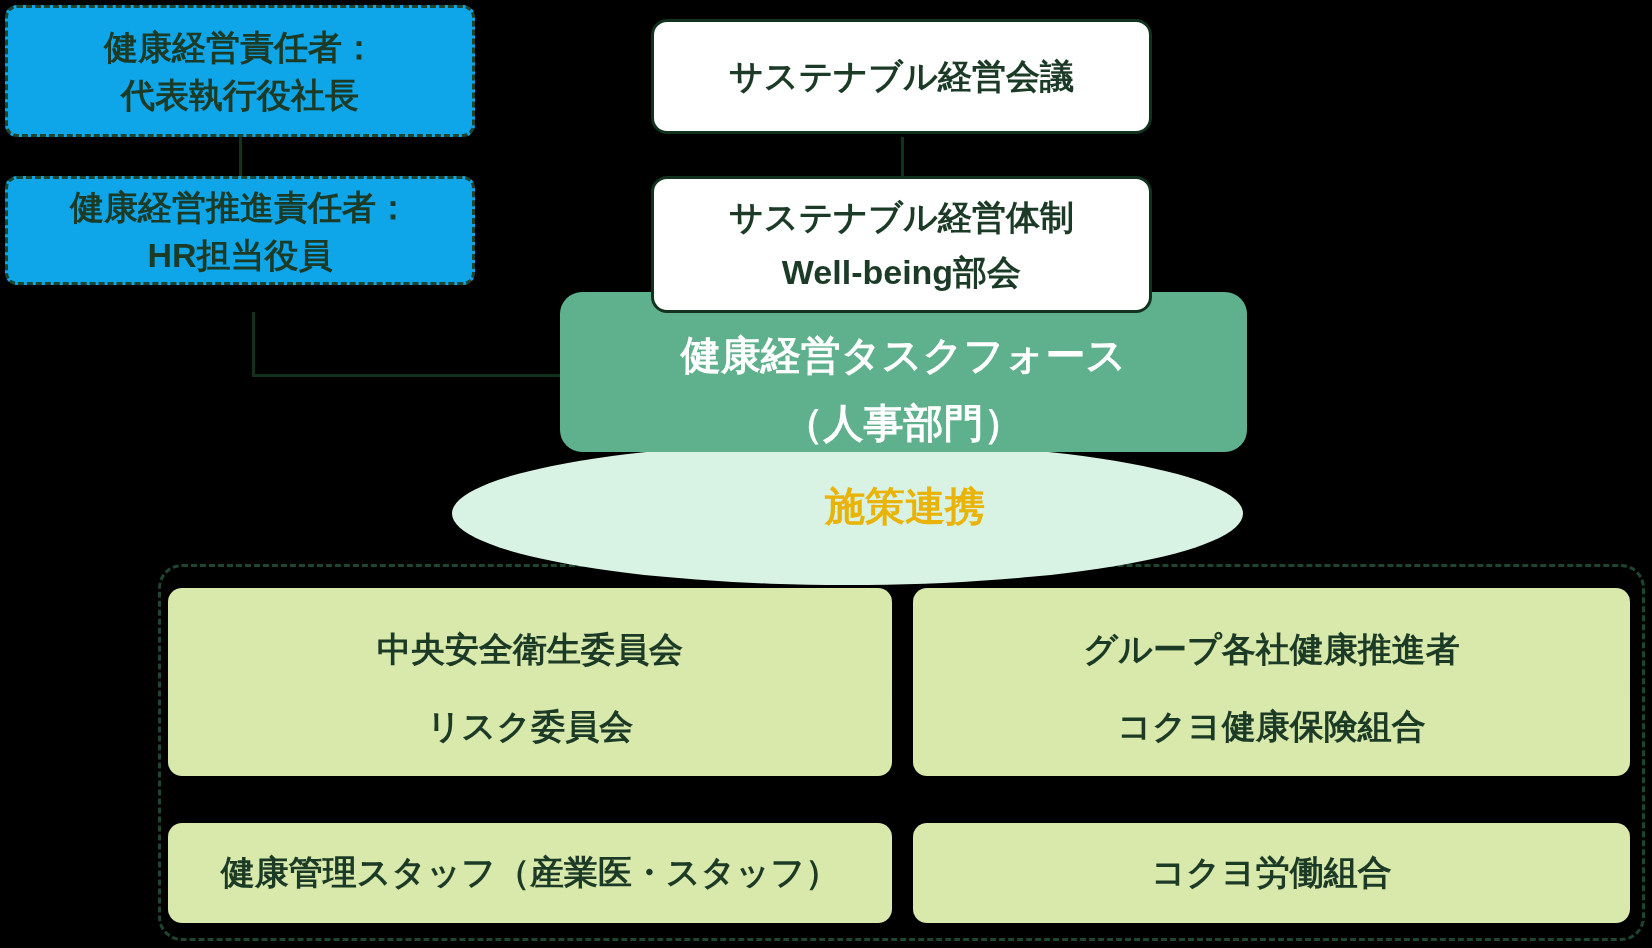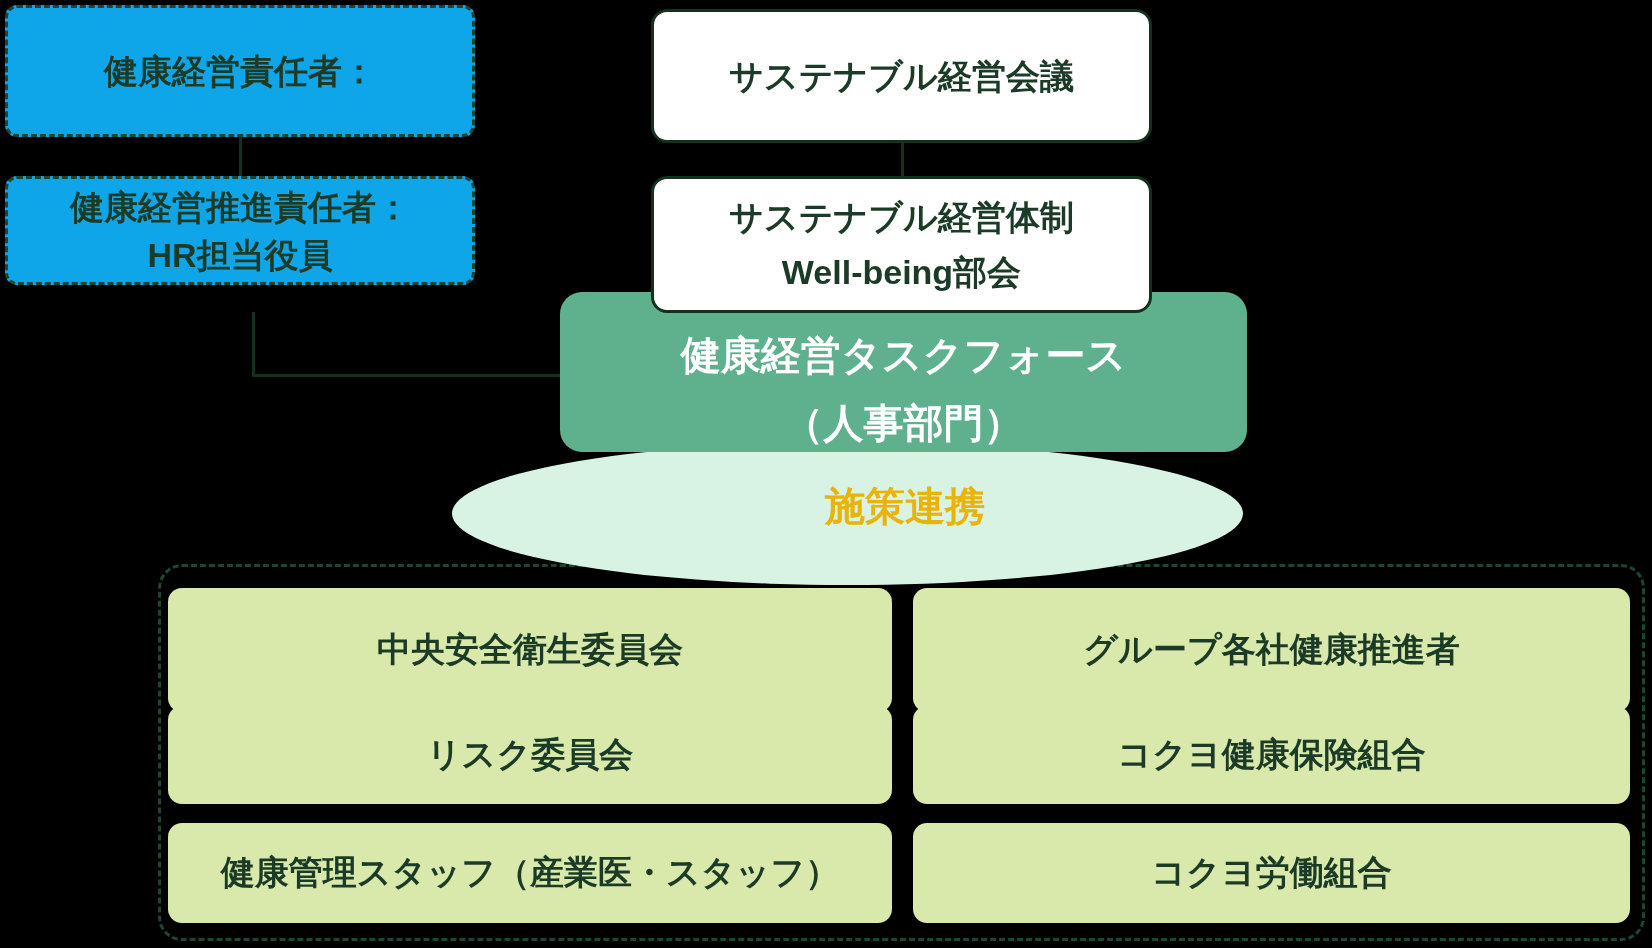--- a/index.html
+++ b/index.html
@@ -48,21 +48,21 @@
   }
   
   .partner-box{
     position:absolute;background:#D9E8AB;border-radius:14px;z-index:2;
     display:flex;justify-content:center;align-items:center;
     color:#1C3B27;font-size:34px;text-align:center;
   }
   .col-left{left:168px;width:724px;}
   .col-right{left:913px;width:717px;}
   .row1{top:588px;height:124px;}
-  .row2{top:706px;height:98px;}
+  .row2{top:678px;height:98px;}
   .row3{top:823px;height:100px;}
 </style>
 </head>
 <body>
 
 <div class="canvas">
 
   <div class="conn v" style="left:239px;top:137px;height:40px"></div>
   <div class="conn v" style="left:252px;top:312px;height:65px"></div>
   <div class="conn h" style="left:252px;top:374px;width:308px"></div>
@@ -90,29 +90,30 @@
   </div>
   <div class="partner-box col-right row3">
     <span>コクヨ労働組合</span>
   </div>
 
   <div class="taskforce">
     <span>健康経営タスクフォース</span>
     <span>（人事部門）</span>
   </div>
 
-  <div class="white-box" style="top:9px;height:134px">
+  <div class="white-box" style="top:19px;height:115px">
     <span>サステナブル経営会議</span>
   </div>
   <div class="white-box" style="top:176px;height:137px">
     <span>サステナブル経営体制</span>
     <span>Well-being部会</span>
   </div>
 
   <div class="dashed-box" style="top:5px;height:132px">
     <span>健康経営責任者：</span>
+    <span>代表執行役社長</span>
   </div>
   <div class="dashed-box" style="top:176px;height:109px">
     <span>健康経営推進責任者：</span>
     <span>HR担当役員</span>
   </div>
 
 </div>
 
 </body></html>

